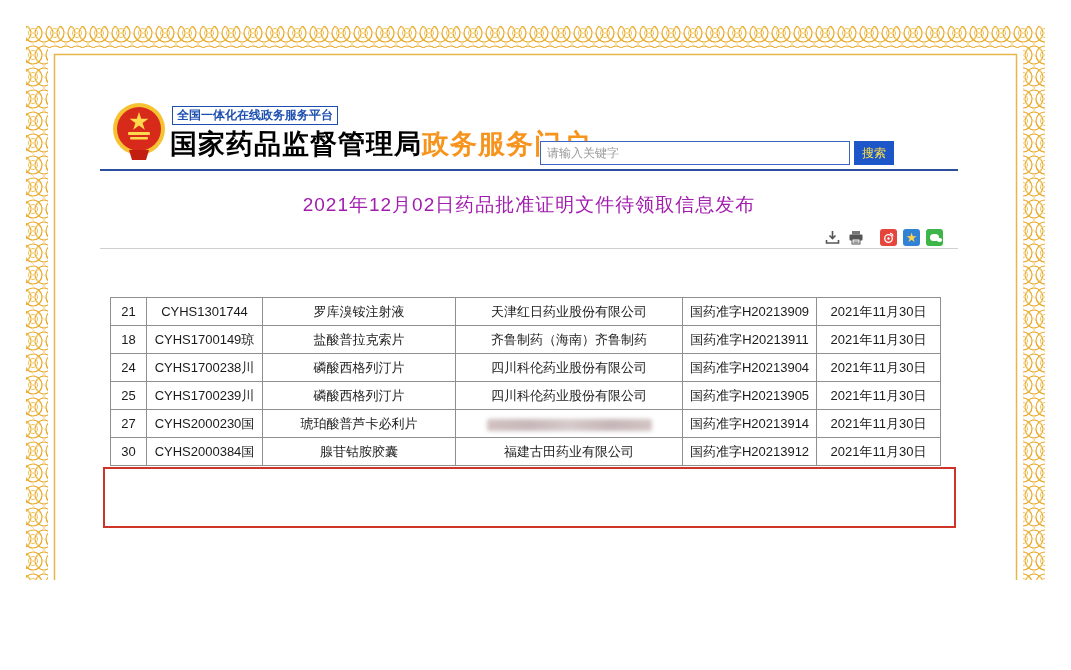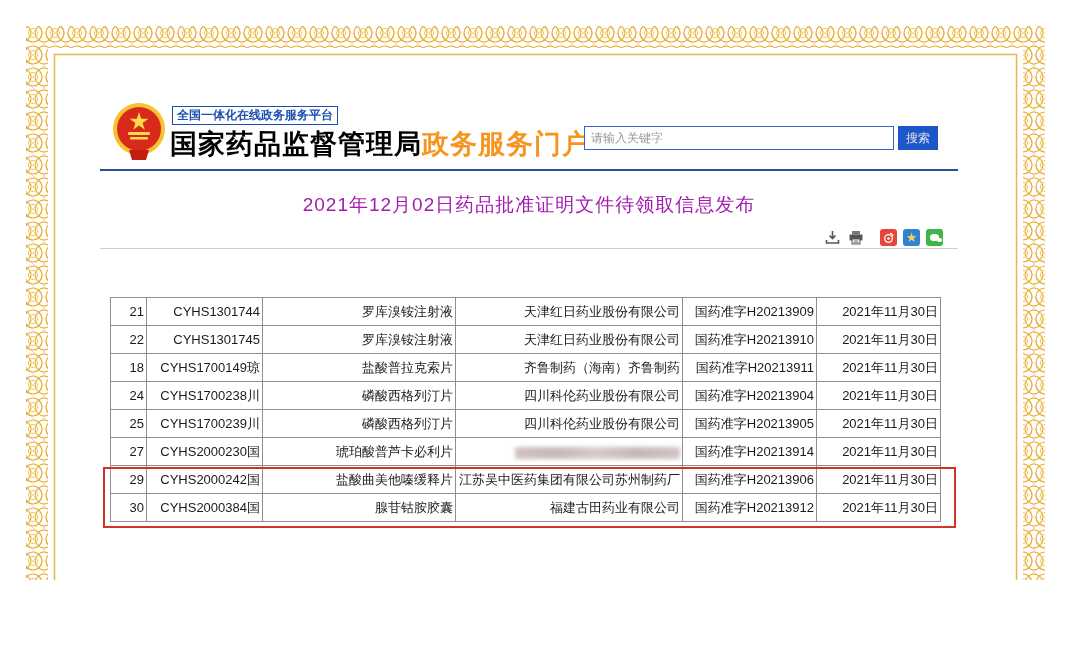--- a/index.html
+++ b/index.html
@@ -10,45 +10,45 @@
   
   .emblem{position:absolute;left:111px;top:102px;}
   .badge{position:absolute;left:172px;top:106px;font-size:12px;font-weight:bold;
          color:#1d4fb0;border:1px solid #1d4fb0;padding:1px 4px;line-height:15px;}
   .org-title{position:absolute;left:170px;top:126px;font-size:27px;font-weight:bold;
              letter-spacing:1px;white-space:nowrap;}
   .org-title .blue{color:#000000;}
   .org-title .orange{color:#f7941d;}
   .blue-divider{position:absolute;left:100px;top:169px;width:858px;height:2px;background:#2b4f9f;}
 
-  .search-wrap{position:absolute;left:540px;top:126px;display:flex;align-items:center;padding-left:44px;}
+  .search-wrap{position:absolute;left:540px;top:141px;display:flex;align-items:center;}
   .search-input{width:296px;height:20px;border:1px solid #3c63c4;font-size:12px;
                 padding:1px 6px;color:#333;outline:none;}
   .search-input::placeholder{color:#999;}
-  .search-btn{margin-left:4px;width:40px;height:24px;background:#1d56c8;color:#e5e5e5;
+  .search-btn{margin-left:4px;width:40px;height:24px;background:#1d56c8;color:#fde047;
               border:none;font-size:12px;cursor:pointer;line-height:24px;padding:0;}
 
   
   .page-title{position:absolute;left:100px;top:192px;width:858px;text-align:center;
               font-size:19px;color:#a21caf;letter-spacing:1px;}
   .toolbar{position:absolute;right:128px;top:229px;display:flex;align-items:center;gap:6px;}
   .tool-icon{width:17px;height:17px;display:inline-flex;align-items:center;justify-content:center;cursor:pointer;}
   .share-sq{width:17px;height:17px;border-radius:3px;display:inline-flex;align-items:center;
             justify-content:center;color:#fff;font-size:11px;cursor:pointer;}
   .weibo{background:#e6453c;margin-left:10px;}
   .qzone{background:#2f82d6;color:#ffd24a;font-size:13px;line-height:17px;}
   .wechat{background:#3eb549;}
   .wechat .bub{width:9px;height:7px;background:#fff;border-radius:4px;position:relative;}
   .wechat .bub::after{content:"";position:absolute;right:-3px;bottom:-1px;width:5px;height:4px;
             background:#fff;border-radius:3px;}
   .gray-divider{position:absolute;left:100px;top:248px;width:858px;height:1px;background:#cfcfcf;}
 
   
   .drug-table{position:absolute;left:110px;top:297px;border-collapse:collapse;table-layout:fixed;}
-  .drug-table td{border:1px solid #8f8f8f;height:27px;text-align:right;font-size:13px;
+  .drug-table td{border:1px solid #8f8f8f;height:27px;text-align:center;font-size:13px;
                  color:#1a1a1a;padding:0 2px;overflow:hidden;white-space:nowrap;}
   .redact{display:inline-block;width:165px;height:12px;border-radius:2px;vertical-align:middle;
           background:linear-gradient(90deg,#c7b3b3,#b9a6a8 25%,#ccbdbd 50%,#b8a4a6 75%,#c9b6b6);
           filter:blur(2px);opacity:.8;}
   .red-box{position:absolute;left:103px;top:467px;width:849px;height:57px;
            border:2px solid #cf3428;pointer-events:none;}
 </style>
 </head>
 <body>
 
@@ -133,28 +133,20 @@
     <tbody>
         <tr>
           <td>21</td>
           <td>CYHS1301744</td>
           <td>罗库溴铵注射液</td>
           <td>天津红日药业股份有限公司</td>
           <td>国药准字H20213909</td>
           <td>2021年11月30日</td>
         </tr>
         <tr>
-          <td>22</td>
-          <td>CYHS1301745</td>
-          <td>罗库溴铵注射液</td>
-          <td>天津红日药业股份有限公司</td>
-          <td>国药准字H20213910</td>
-          <td>2021年11月30日</td>
-        </tr>
-        <tr>
           <td>18</td>
           <td>CYHS1700149琼</td>
           <td>盐酸普拉克索片</td>
           <td>齐鲁制药（海南）齐鲁制药</td>
           <td>国药准字H20213911</td>
           <td>2021年11月30日</td>
         </tr>
         <tr>
           <td>24</td>
           <td>CYHS1700238川</td>
@@ -173,28 +165,20 @@
         </tr>
         <tr>
           <td>27</td>
           <td>CYHS2000230国</td>
           <td>琥珀酸普芦卡必利片</td>
           <td><span class="redact"></span></td>
           <td>国药准字H20213914</td>
           <td>2021年11月30日</td>
         </tr>
         <tr>
-          <td>29</td>
-          <td>CYHS2000242国</td>
-          <td>盐酸曲美他嗪缓释片</td>
-          <td>江苏吴中医药集团有限公司苏州制药厂</td>
-          <td>国药准字H20213906</td>
-          <td>2021年11月30日</td>
-        </tr>
-        <tr>
           <td>30</td>
           <td>CYHS2000384国</td>
           <td>腺苷钴胺胶囊</td>
           <td>福建古田药业有限公司</td>
           <td>国药准字H20213912</td>
           <td>2021年11月30日</td>
         </tr>
       </tbody>
   </table>
 

